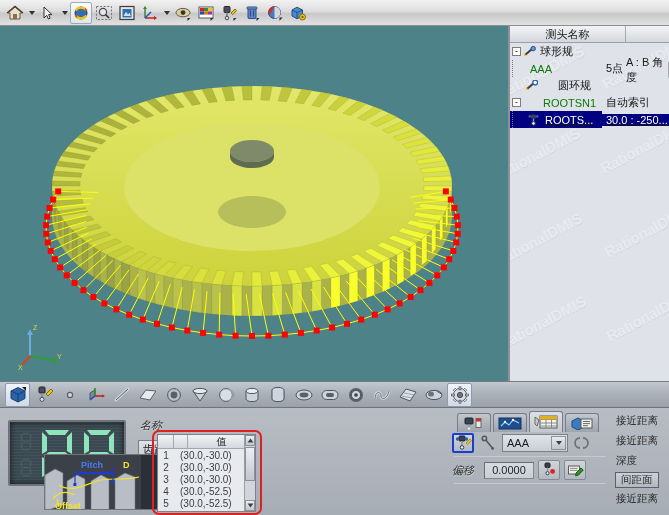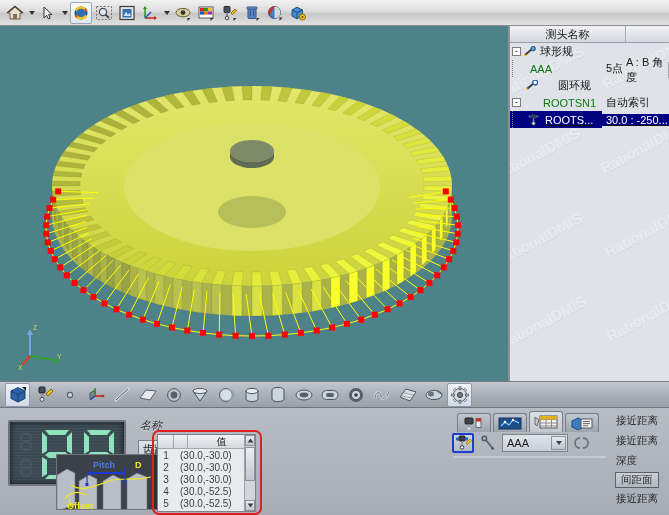--- a/index.html
+++ b/index.html
@@ -139,21 +139,21 @@
   .combo .arrowbox {
     position:absolute; right:1px; top:1px; bottom:1px; width:15px;
     background: linear-gradient(180deg,#e8ebef,#bfc5cd);
     border:1px solid #8d9299; display:flex;align-items:center;justify-content:center;
   }
   .combo .arrowbox i {
     width:0;height:0;border-left:3px solid transparent;border-right:3px solid transparent;
     border-top:4px solid #3a3f45;
   }
   .thumb {
-    position:absolute; left:56px; top:46px; width:117px; height:56px;
+    position:absolute; left:44px; top:46px; width:117px; height:56px;
     background:#2b2f38; border:1px solid #71767d; overflow:hidden;
   }
   .listbox-outline {
     position:absolute; left:152px; top:22px; width:110px; height:85px;
     border:2px solid #e02020; border-radius:7px;
   }
   .listbox {
     position:absolute; left:157px; top:26px; width:99px; height:78px;
     background:#e8eaee; border:1px solid #7d828a; overflow:hidden;
   }
@@ -1025,20 +1025,40 @@
             </span>
         </div>
         <div class="plain-icon">
           <svg width="18" height="16" viewBox="0 0 18 16">
               <path d="M7 3 A5 5 0 0 0 7 13" fill="none" stroke="#6e747c" stroke-width="1.8"></path>
               <path d="M10 3 A5 5 0 0 1 10 13" fill="none" stroke="#6e747c" stroke-width="1.8"></path>
             </svg>
         </div>
       </div>
       <div class="divline"></div>
+      <div class="rrow">
+        <div class="lbl lbl-sh" style="width:28px;">偏移</div>
+        <div class="txtbox" style="width:50px;justify-content:center;">0.0000</div>
+        <div class="iconbtn">
+          <svg width="17" height="16" viewBox="0 0 17 16">
+              <rect x="4" y="1" width="5" height="4.5" rx="1" fill="#3b4048" stroke="#20242a"></rect>
+              <line x1="6.5" y1="5.5" x2="6.5" y2="10" stroke="#8a9099" stroke-width="1.4"></line>
+              <circle cx="6.5" cy="11.2" r="1.6" fill="#e8ecf2" stroke="#3b4048"></circle>
+              <circle cx="11.6" cy="9.4" r="2.4" fill="#e02020"></circle>
+            </svg>
+        </div>
+        <div class="iconbtn">
+          <svg width="17" height="16" viewBox="0 0 17 16">
+              <rect x="1.5" y="4" width="11" height="8" fill="#f0f0ec" stroke="#5a5a5a"></rect>
+              <line x1="3" y1="6.4" x2="10.5" y2="6.4" stroke="#8a8a8a"></line>
+              <line x1="3" y1="8.4" x2="10.5" y2="8.4" stroke="#8a8a8a"></line>
+              <path d="M9 11 l5 -5 l2.2 2.2 l-5 5 l-2.6 .6 z" fill="#2f8f2f" stroke="#1b5b1b"></path>
+            </svg>
+        </div>
+      </div>
       <div class="divline"></div>
     </div>
 
     <div class="vbuttons" id="vbuttons">
         <div class="vb">接近距离</div>
         <div class="vb">接近距离</div>
         <div class="vb">深度</div>
         <div class="vb boxed">间距面</div>
         <div class="vb">接近距离</div>
       </div>

